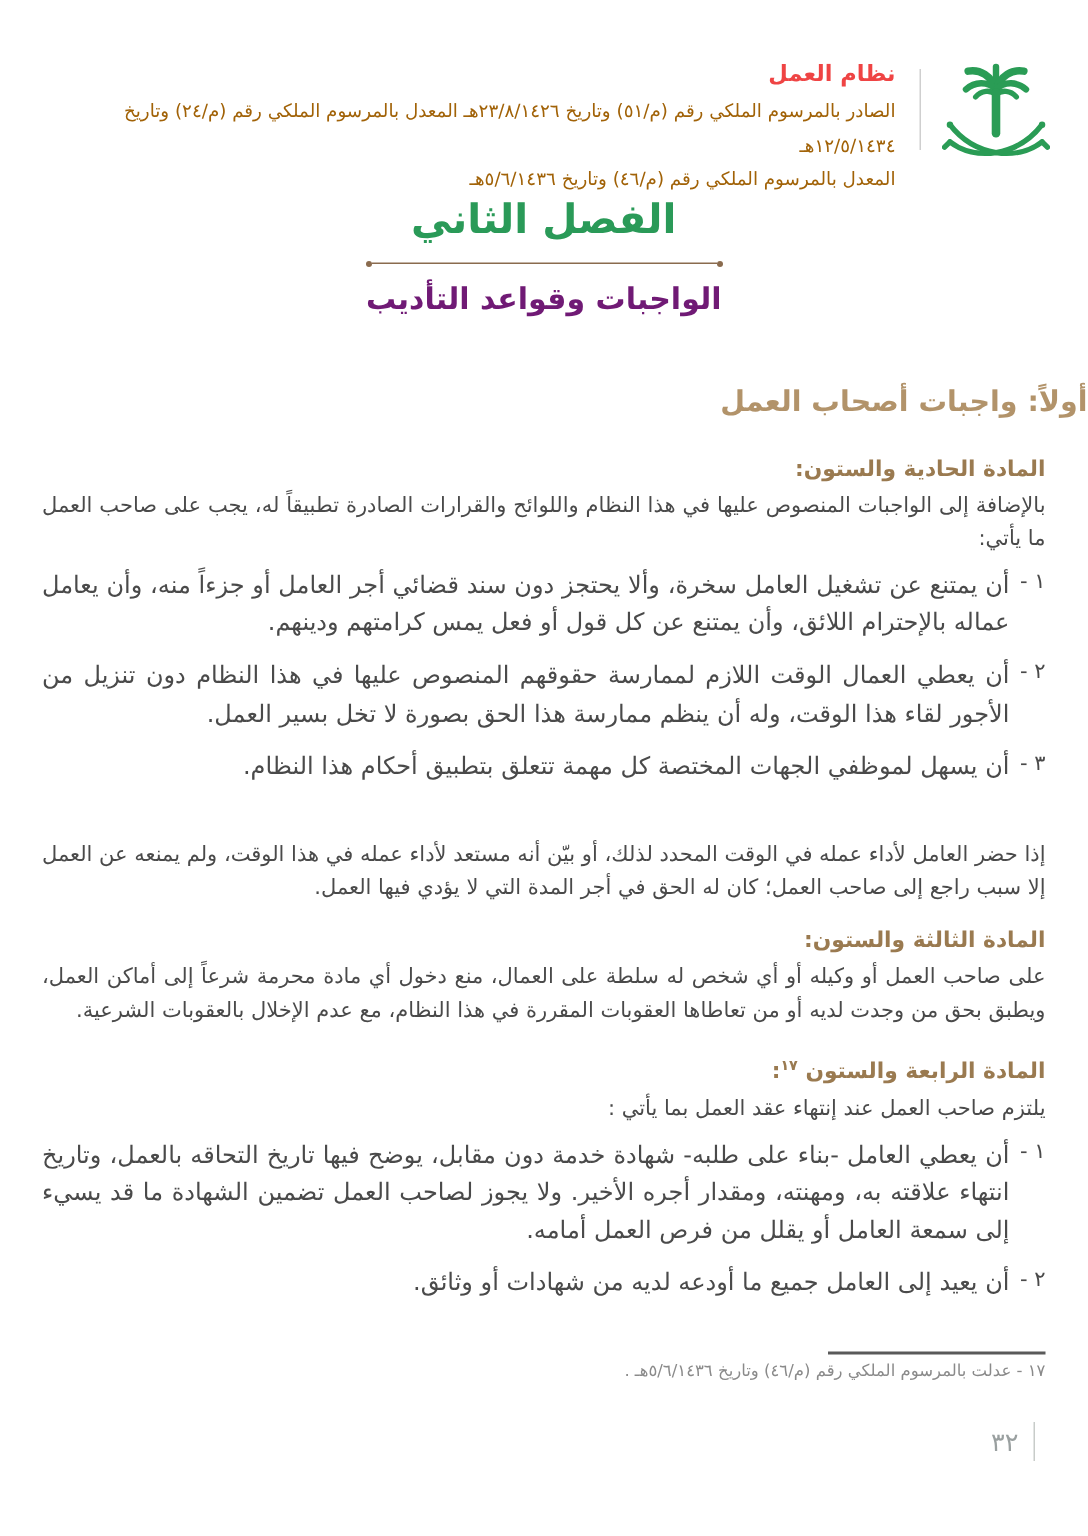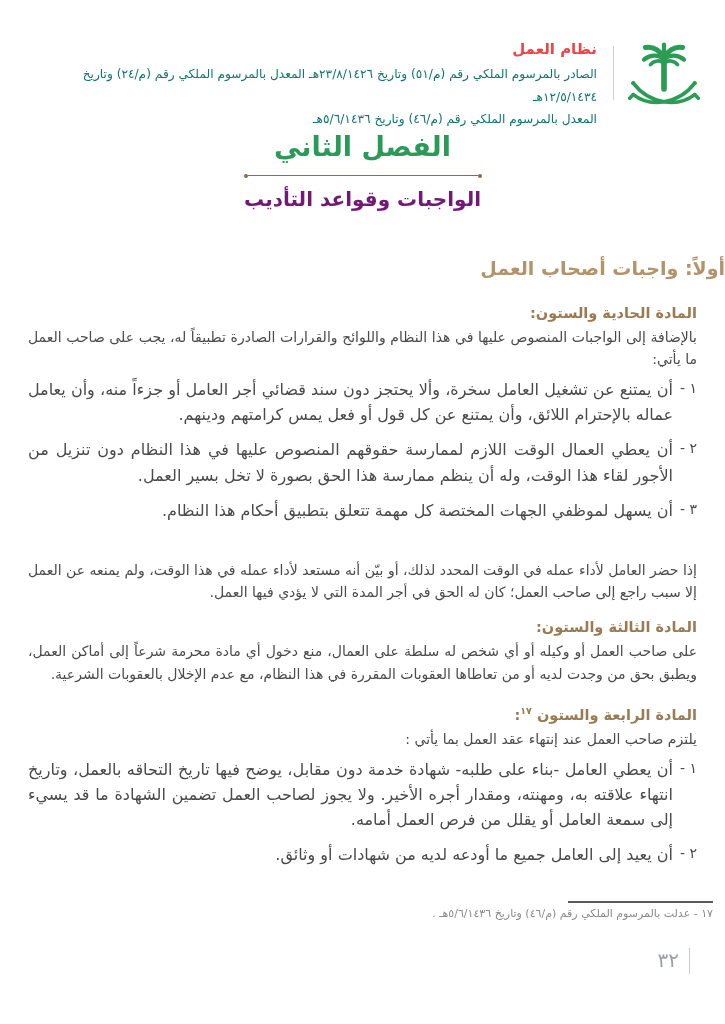--- a/index.html
+++ b/index.html
@@ -12,21 +12,21 @@
     direction:rtl;
     font-family:"DejaVu Sans", sans-serif;
   }
 
   
   .header { display:flex; align-items:flex-start; margin:36px 25px 0 25px; }
   .emblem { flex:0 0 auto; width:72px; height:80px; }
   .header-vline { width:1px; height:54px; background:#cfcfcf; margin:10px 14px 0 16px; flex:0 0 auto; }
   .header-text { flex:1 1 auto; padding-top:4px; }
   .header-title { font-size:15px; font-weight:bold; color:#ef4444; margin-bottom:5px; }
-  .header-line { font-size:12.2px; color:#0f766e; line-height:1.85; }
+  .header-line { font-size:12.2px; color:#a16207; line-height:1.85; }
 
   
   .chapter { text-align:center; }
   .chapter-title { font-size:27px; font-weight:bold; color:#2a9a58; }
   .chapter-divider { width:238px; margin:12px auto 9px auto; display:flex; align-items:center; }
   .chapter-divider .dot { width:4px; height:4px; border-radius:50%; background:#8a6b4e; flex:0 0 auto; }
   .chapter-divider .line { flex:1 1 auto; height:1px; background:#8a6b4e; }
   .chapter-subtitle { font-size:20px; font-weight:bold; color:#701a75; }
 
   .section-heading { text-align:right; margin-top:46px; font-size:19px; font-weight:600; color:#b2936a; }
@@ -38,32 +38,32 @@
   .article-body { font-size:14px; color:#4a4a4a; line-height:1.58; text-align:justify; margin:0; }
   .items { margin-top:7px; }
   .li { display:flex; margin-bottom:10px; }
   .li .num { white-space:nowrap; margin-left:7px; font-size:14px; color:#4a4a4a; line-height:1.58; flex:0 0 auto; }
   .li .li-text { flex:1 1 auto; font-size:16px; color:#4a4a4a; line-height:1.58; text-align:justify; }
   .a2 { margin-top:36px; }
   .a3 { margin-top:16px; }
   .a4 { margin-top:20px; }
 
   
-  .footnote-block { position:absolute; top:901px; right:12px; left:28px; }
+  .footnote-block { position:absolute; top:901px; right:28px; left:28px; }
   .footnote-rule { width:145px; height:2px; background:#5a5a5a; }
   .footnote-text { margin-top:4px; font-size:11px; color:#8a8a8a; text-align:right; }
 
   
   .footer { position:absolute; top:948px; left:0; right:25px; display:flex; justify-content:flex-start; }
   .footer-inner { display:flex; align-items:flex-end; }
   .ministry-logo { display:flex; flex-direction:column; align-items:center; width:86px; }
   .ministry-name { font-size:10px; font-weight:bold; color:#2f9c52; line-height:1.1; }
   .ministry-sub { font-size:4.5px; color:#c9a24b; margin-top:1px; }
   .footer-vline { width:1px; height:26px; background:#c8ccc9; margin:0 10px 6px 10px; }
-  .page-number { font-size:20px; color:#9aa0a0; margin-bottom:8px; }
+  .page-number { font-size:17px; color:#9aa0a0; margin-bottom:8px; }
 </style>
 </head>
 <body>
 
 <div class="page">
 
   <div class="header">
     <div class="emblem">
       <svg viewBox="0 0 100 112" width="72" height="80" aria-hidden="true">
         <g stroke="#2a9c55" fill="none" stroke-linecap="round">

